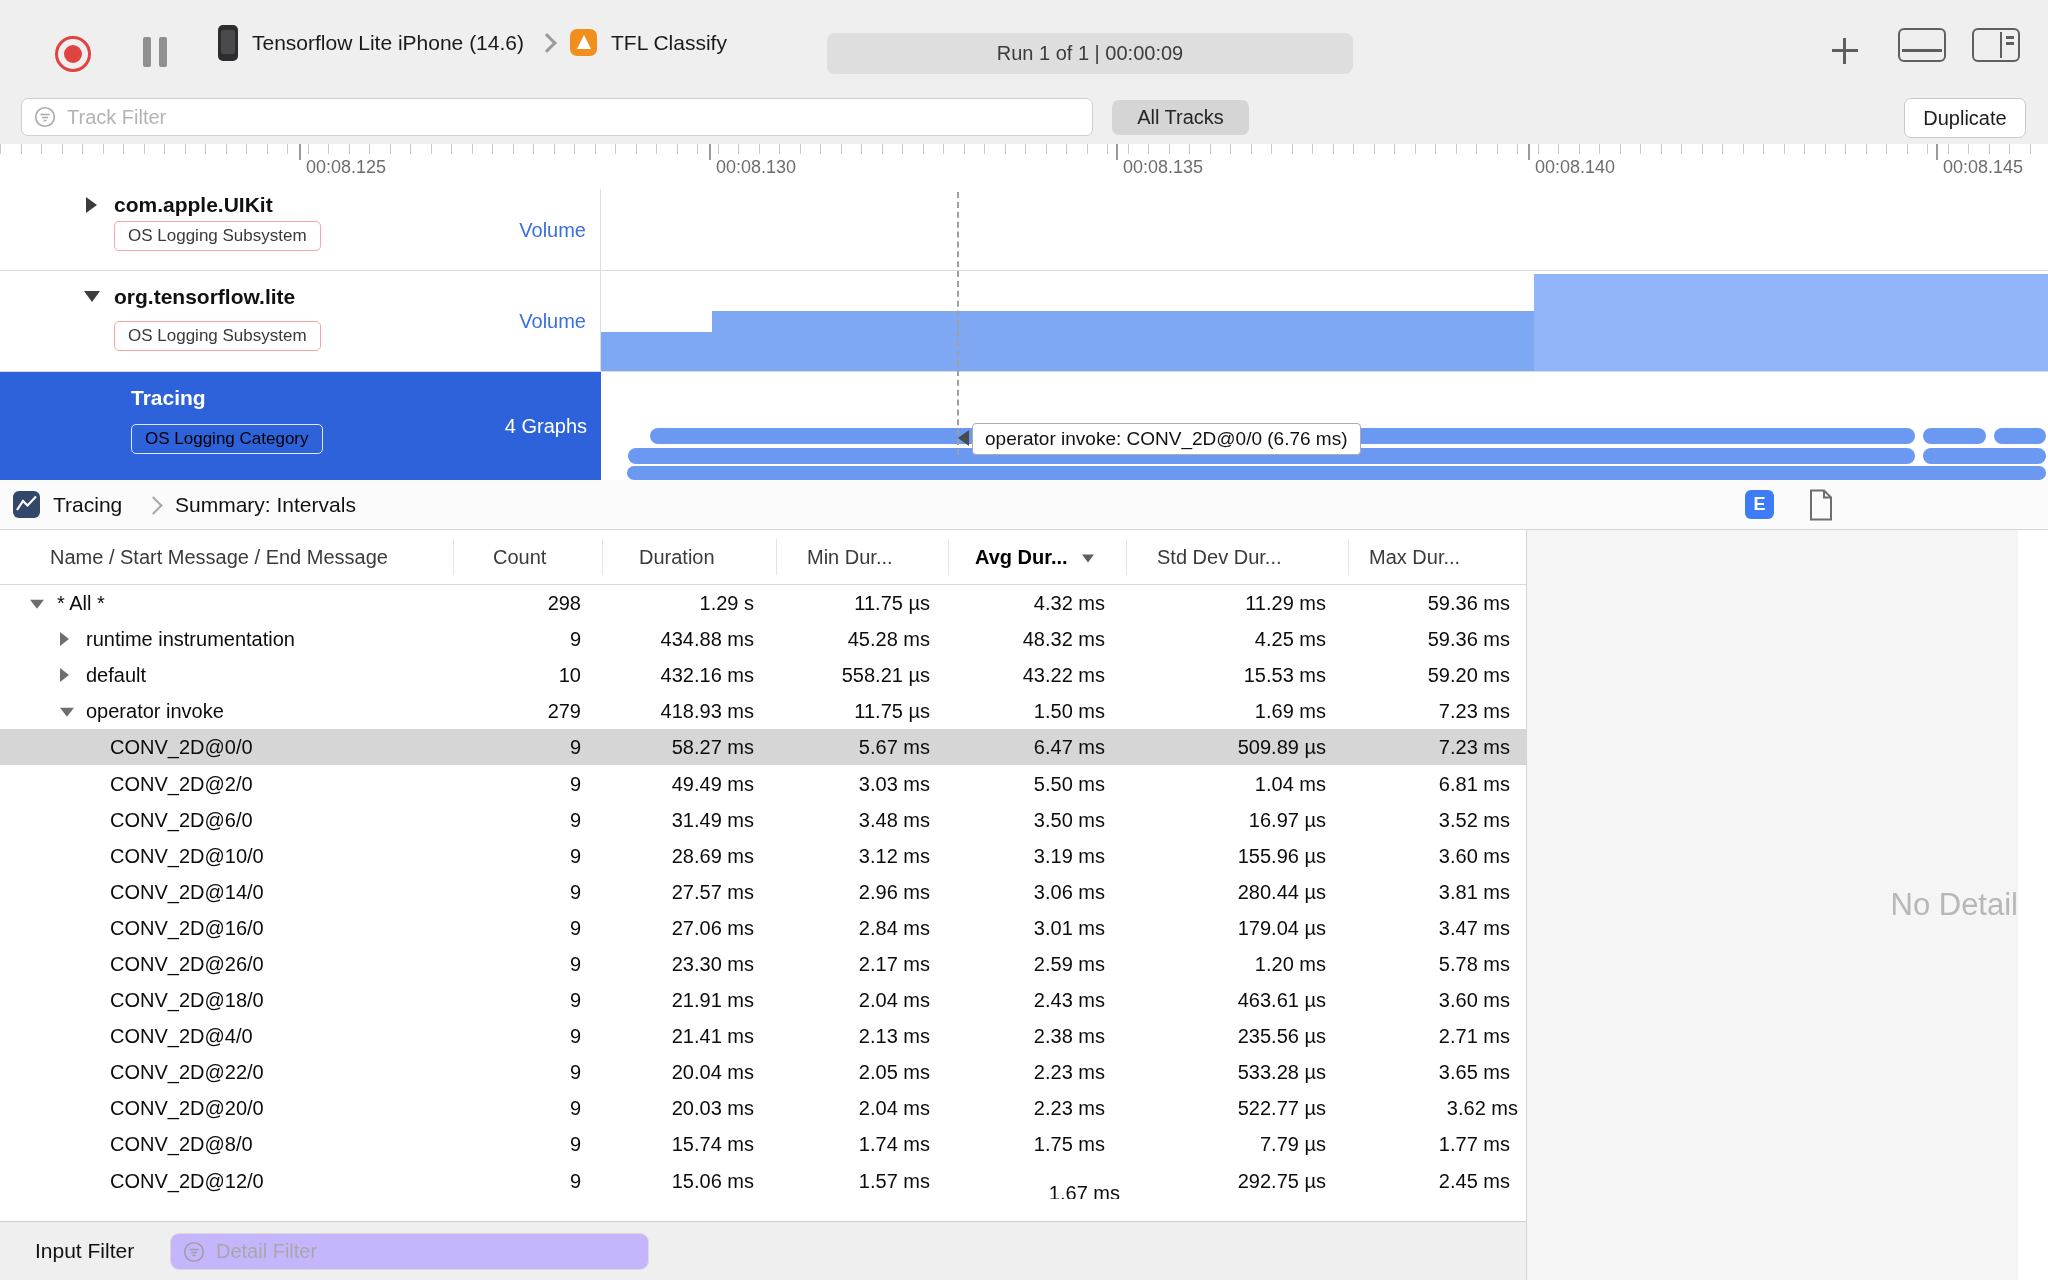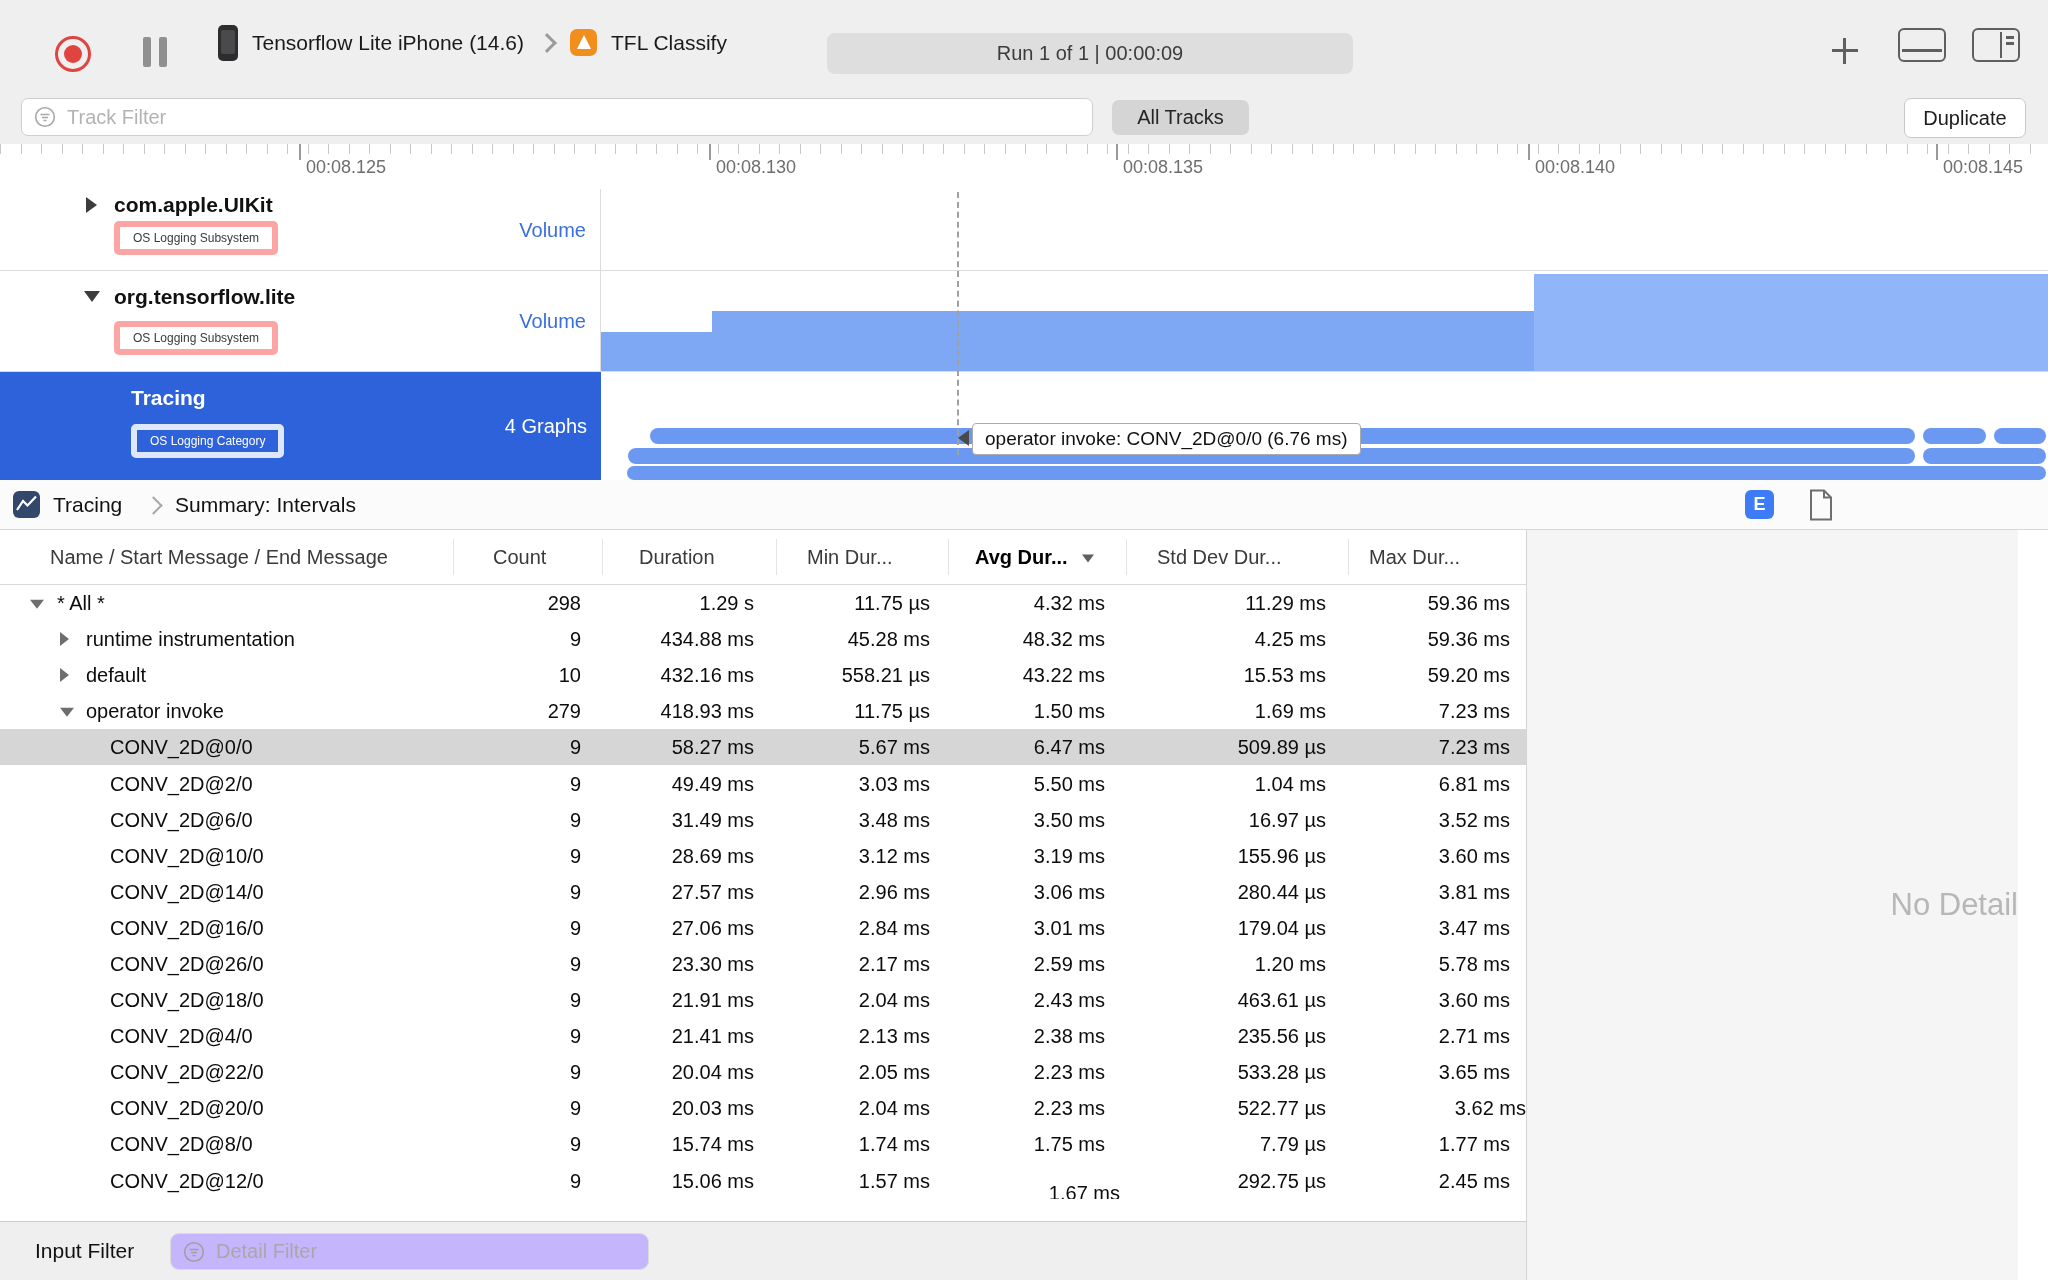--- a/index.html
+++ b/index.html
@@ -44,23 +44,23 @@
   
   .tracks{position:absolute;left:0;top:189px;width:2048px;height:291px;}
   .track{position:absolute;left:0;width:2048px;}
   .track.t1{top:0;height:82px;border-bottom:1px solid #dcdcdc;box-sizing:border-box;}
   .track.t2{top:82px;height:101px;border-bottom:1px solid #dcdcdc;box-sizing:border-box;}
   .track.t3{top:183px;height:108px;}
   .thead-col{position:absolute;left:0;top:0;bottom:0;width:601px;border-right:1px solid #dcdcdc;box-sizing:border-box;background:#fff;}
   .t3 .thead-col{background:#2d62da;border-right:none;}
   .ttitle{position:absolute;font-size:21px;font-weight:bold;color:#111;white-space:nowrap;}
   .t1 .ttitle{left:114px;top:4px;} .t2 .ttitle{left:114px;top:14px;} .t3 .ttitle{left:131px;top:14px;color:#fff;}
-  .tbadge{position:absolute;font-size:12px;color:#3a3a3a;border:6px solid #fca5a5;border-radius:5px;padding:4px 13px;white-space:nowrap;}
+  .tbadge{position:absolute;font-size:17px;color:#3a3a3a;border:1px solid #fca5a5;border-radius:5px;padding:4px 13px;white-space:nowrap;}
   .t1 .tbadge{left:114px;top:32px;} .t2 .tbadge{left:114px;top:50px;}
-  .t3 .tbadge{left:131px;top:52px;color:#ffffff;border-color:rgba(255,255,255,.85);text-align:center;}
+  .t3 .tbadge{left:131px;top:52px;color:#000000;border-color:rgba(255,255,255,.85);text-align:center;}
   .tmeta{position:absolute;right:14px;top:50%;transform:translateY(-50%);font-size:20px;color:#3a6fe0;}
   .t3 .tmeta{color:#fff;}
   .tri{position:absolute;width:0;height:0;}
   .tri-right{border-top:8px solid transparent;border-bottom:8px solid transparent;border-left:11px solid #3c3c3c;}
   .t1 .tri{left:86px;top:8px;}
   .tri-down{border-left:8px solid transparent;border-right:8px solid transparent;border-top:11px solid #3c3c3c;}
   .t2 .tri{left:84px;top:20px;}
   .tcontent{position:absolute;left:601px;right:0;top:0;bottom:0;overflow:hidden;background:#fff;}
   .vol{position:absolute;}
   .vol-a{background:#7ea8f4;} .vol-b{background:#90b5f8;}
@@ -370,21 +370,21 @@
         <span class="cnum" style="right: 200px;">533.28 µs</span>
         <span class="cnum" style="right: 16px;">3.65 ms</span>
       </div>
       <div class="trow lvl3">
         <span class="cname">CONV_2D@20/0</span>
         <span class="cnum" style="right: 945px;">9</span>
         <span class="cnum" style="right: 772px;">20.03 ms</span>
         <span class="cnum" style="right: 596px;">2.04 ms</span>
         <span class="cnum" style="right: 421px;">2.23 ms</span>
         <span class="cnum" style="right: 200px;">522.77 µs</span>
-        <span class="cnum" style="right: 0; text-align: center;">3.62 ms</span>
+        <span class="cnum" style="right: 8px; text-align: center;">3.62 ms</span>
       </div>
       <div class="trow lvl3">
         <span class="cname">CONV_2D@8/0</span>
         <span class="cnum" style="right: 945px;">9</span>
         <span class="cnum" style="right: 772px;">15.74 ms</span>
         <span class="cnum" style="right: 596px;">1.74 ms</span>
         <span class="cnum" style="right: 421px;">1.75 ms</span>
         <span class="cnum" style="right: 200px; text-align: right;">7.79 µs</span>
         <span class="cnum" style="right: 16px;">1.77 ms</span>
       </div>

